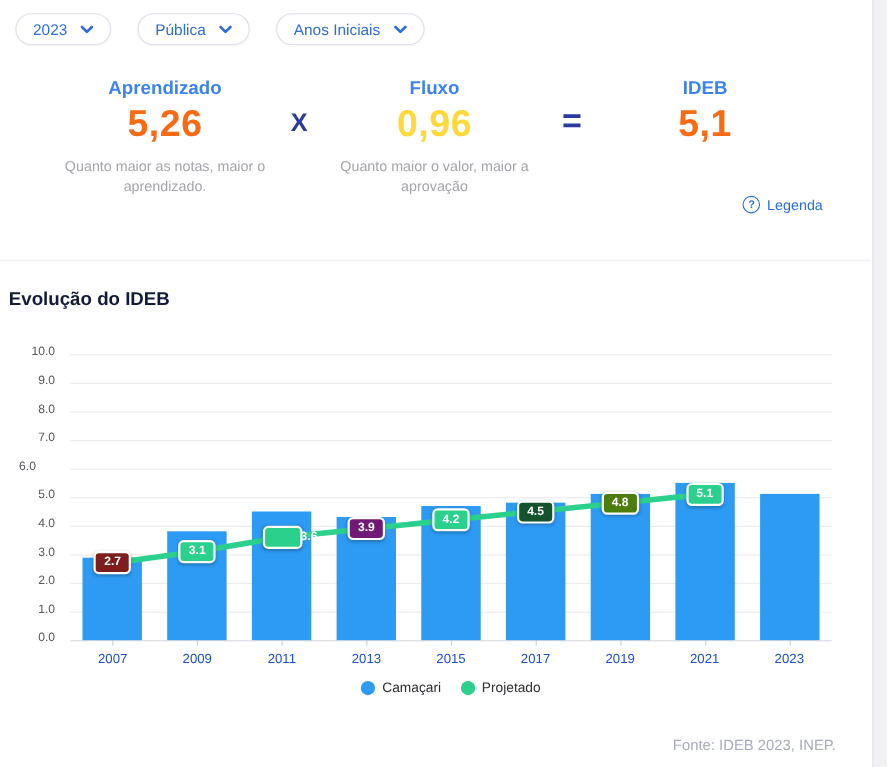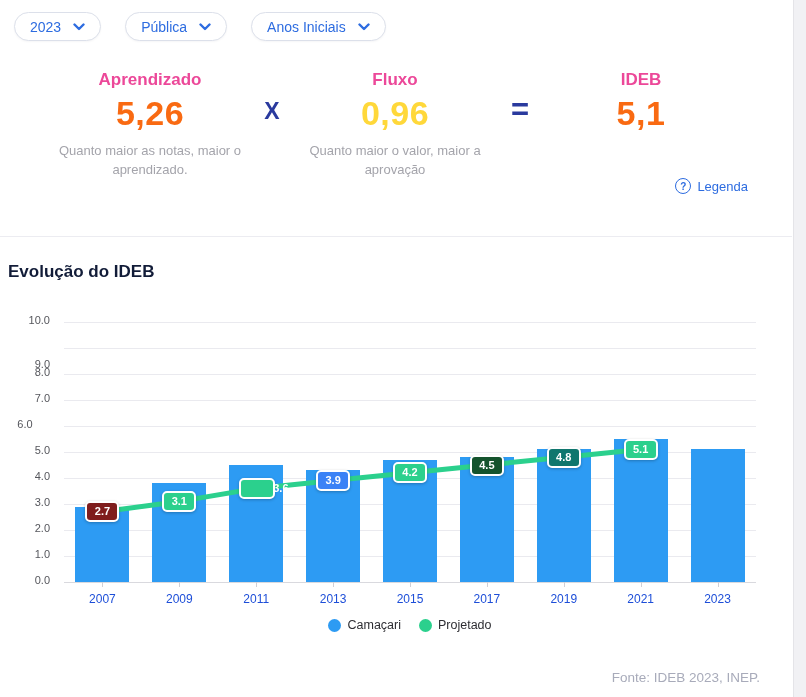--- a/index.html
+++ b/index.html
@@ -26,21 +26,21 @@
   .pill {
     display:inline-flex; align-items:center; gap:12px;
     border:1px solid #dce0ea; border-radius:999px; background:#fff;
     padding:5px 15px; height:29px; cursor:pointer;
     box-shadow:0 1px 2px rgba(16,24,40,.04);
   }
   .pill-label { color:#2d6ce0; font-size:14px; }
   .chevron { display:flex; align-items:center; }
 
   .f-block { position:absolute; top:70px; text-align:center; }
-  .f-title { font-size:17px; font-weight:bold; color:#ec4899; }
+  .f-title { font-size:17px; font-weight:bold; color:#3b82f6; }
   .f-value { font-size:34px; font-weight:bold; margin-top:4px; letter-spacing:0.5px; }
   .f-value.orange { color:#f96a12; }
   .f-value.yellow { color:#ffd83a; }
   .f-desc { margin-top:8px; font-size:13px; line-height:19px; color:#a4a4ab; }
   .op { position:absolute; color:#2a3a9e; font-weight:bold; text-align:center; }
   .op-x { top:98px; left:256px; width:32px; font-size:23px; }
   .op-eq { top:92px; left:502px; width:36px; font-size:31px; }
 
   .legenda-row { position:absolute; top:178px; right:44px; display:flex; align-items:center; gap:6px; cursor:pointer; }
   .q-icon {
@@ -159,24 +159,24 @@
         <div class="bar" style="left: 395.889px; height: 124.8px; background: rgb(45, 155, 243);"></div>
         <div class="bar" style="left: 472.778px; height: 132.6px; background: rgb(45, 155, 243);"></div>
         <div class="bar" style="left: 549.667px; height: 143px; background: rgb(45, 155, 243);"></div>
         <div class="bar" style="left: 626.556px; height: 132.6px; background: rgb(45, 155, 243);"></div>
         <svg width="692" height="260" class="line-svg">
           <polyline points="38.44444444444444,189.8 115.33333333333333,179.39999999999998 192.22222222222223,166.39999999999998 269.1111111111111,158.60000000000002 346,150.8 422.8888888888889,143 499.77777777777777,135.2 576.6666666666666,127.4" fill="none" stroke="#2bd08d" stroke-width="5" stroke-linecap="round" stroke-linejoin="round"></polyline>
         </svg>
         <div class="pt-label" style="left: 21.4444px; top: 179.3px; background: #7f1d1d;">2.7</div>
         <div class="pt-label" style="left: 98.3333px; top: 168.9px; background: rgb(43, 208, 141);">3.1</div>
         <div class="pt-label" style="left: 175.222px; top: 155.9px; background: rgb(43, 208, 141); padding-left: 32px;">3.6</div>
-        <div class="pt-label" style="left: 252.111px; top: 148.1px; background: #3b82f6;">3.9</div>
+        <div class="pt-label" style="left: 252.111px; top: 148.1px; background: #701a75;">3.9</div>
         <div class="pt-label" style="left: 329px; top: 140.3px; background: rgb(43, 208, 141);">4.2</div>
         <div class="pt-label" style="left: 405.889px; top: 132.5px; background: #14532d;">4.5</div>
-        <div class="pt-label" style="left: 482.778px; top: 124.7px; background: #0f766e;">4.8</div>
+        <div class="pt-label" style="left: 482.778px; top: 124.7px; background: #4d7c0f;">4.8</div>
         <div class="pt-label" style="left: 559.667px; top: 116.9px; background: rgb(43, 208, 141);">5.1</div>
       </div>
     <div class="x-axis">
         <div class="xtick" style="left: 38.4444px;"></div>
         <div class="xlabel" style="left: 8.44444px;">2007</div>
         <div class="xtick" style="left: 115.333px;"></div>
         <div class="xlabel" style="left: 85.3333px;">2009</div>
         <div class="xtick" style="left: 192.222px;"></div>
         <div class="xlabel" style="left: 162.222px;">2011</div>
         <div class="xtick" style="left: 269.111px;"></div>
@@ -204,20 +204,20 @@
       </div>
   <div class="ytick" style="top: 274px;">0.0</div>
       <div class="ytick" style="top: 248px;">1.0</div>
       <div class="ytick" style="top: 222px;">2.0</div>
       <div class="ytick" style="top: 196px;">3.0</div>
       <div class="ytick" style="top: 170px;">4.0</div>
       <div class="ytick" style="top: 144px;">5.0</div>
       <div class="ytick" style="top: 118px; text-align: center;">6.0</div>
       <div class="ytick" style="top: 92px;">7.0</div>
       <div class="ytick" style="top: 66px;">8.0</div>
-      <div class="ytick" style="top: 40px; margin-top: 18px;">9.0</div>
+      <div class="ytick" style="top: 40px;">9.0</div>
       <div class="ytick" style="top: 14px;">10.0</div>
     </div>
 
   <div class="footer-source">Fonte: IDEB 2023, INEP.</div>
 
   <div class="gutter"></div>
 </div>
 
 </body></html>

